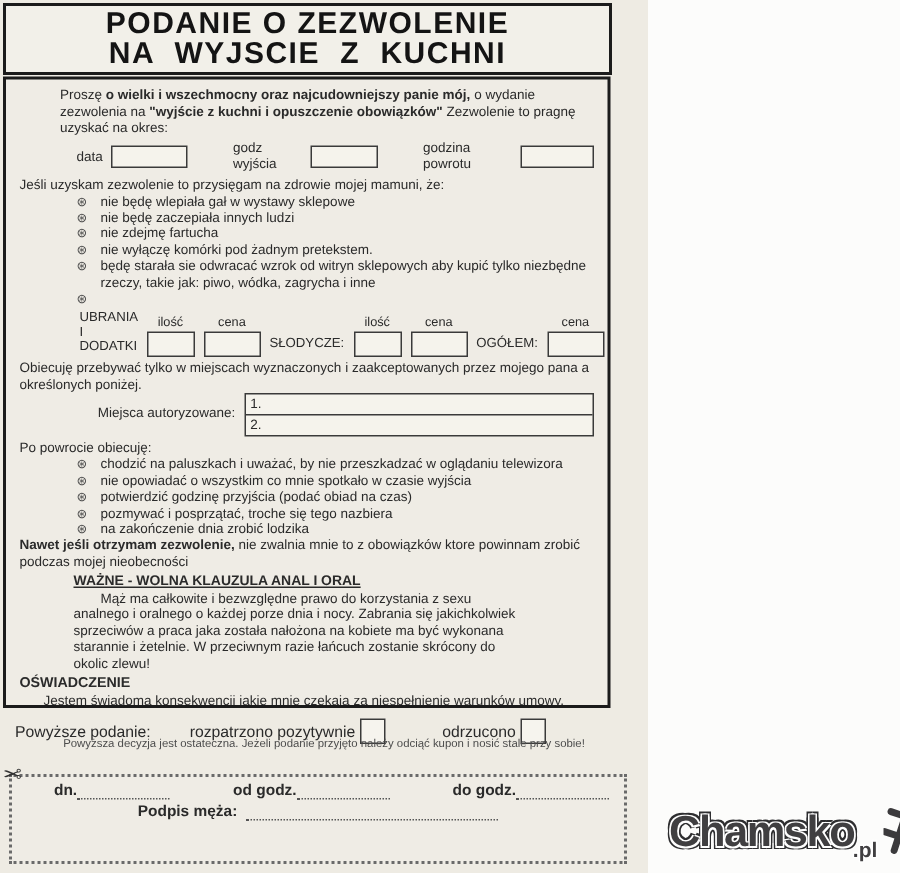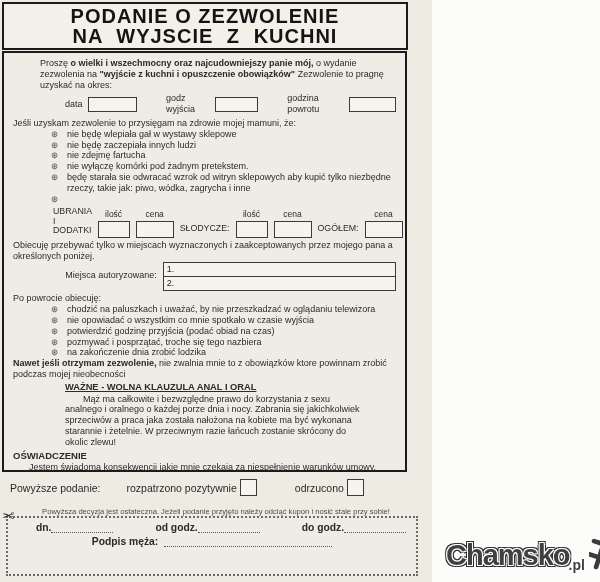--- a/index.html
+++ b/index.html
@@ -10,21 +10,21 @@
   .title-box{position:absolute;left:2px;top:2px;width:402px;height:44px;border:2px solid #1b1b1b;
              background:#f2f0e9;display:flex;flex-direction:column;justify-content:center;align-items:center;}
   .title-line{font-weight:bold;font-size:20px;line-height:20px;letter-spacing:1px;color:#141414;}
   .title-line.l2{word-spacing:7px;}
   
   .main-box{position:absolute;left:2px;top:51px;width:405px;height:421px;border:2px solid #1b1b1b;
             background:#efece5;padding:5px 9px;box-sizing:border-box;font-size:9px;line-height:10.8px;
             overflow:hidden;color:#2a2a2a;}
   .para{margin:0;}
   .intro{text-align:left;margin-left:27px;}
-  .date-row{display:flex;align-items:center;gap:5px;margin:3px 0 3px 52px;}
+  .date-row{display:flex;align-items:center;gap:5px;margin:3px 0 3px 38px;}
   .fbox{border:1.5px solid #3a3a3a;background:#f5f3ec;height:13px;}
   .fbox.w55{width:55px;} .fbox.w48{width:48px;} .fbox.w52{width:52px;}
   .date-row .gap{width:22px;}
   ul.plist{list-style:none;margin:0;padding:0;}
   .li{display:flex;gap:7px;margin-left:36px;}
   .li .ico{flex:none;width:11px;font-size:8.5px;color:#4a4a4a;text-align:center;}
   
   .budget{display:flex;align-items:flex-end;gap:6px;margin:3px 0 2px 40px;}
   .bcol{display:flex;flex-direction:column;align-items:center;}
   .bhdr{font-size:8.5px;margin-bottom:1px;}
@@ -33,32 +33,32 @@
   .blabel{font-size:8.8px;line-height:9.5px;padding-bottom:2px;white-space:pre-line;}
   .blabel.inline{padding-bottom:4px;}
   
   .auth-row{display:flex;align-items:flex-start;margin:1px 0 2px 0;}
   .auth-label{width:148px;text-align:right;padding-right:6px;padding-top:8px;}
   .auth-box{width:238px;border:1.5px solid #3a3a3a;background:#f5f3ec;}
   .auth-line{height:13px;padding:0 3px;line-height:13px;}
   .auth-line.first{border-bottom:1.2px solid #3a3a3a;}
   
   .note b{font-weight:bold;}
-  .imp{margin-left:52px;}
+  .imp{margin-left:36px;}
   .imp-head{font-weight:bold;text-decoration:underline;font-size:9.3px;margin:2px 0 1px 0;}
   .imp-body{width:300px;text-indent:18px;}
   .decl-head{font-weight:bold;font-size:9.5px;margin:3px 0 1px 0;}
   .decl-body{text-indent:16px;}
   
   .decision{position:absolute;left:10px;top:479px;display:flex;align-items:center;font-size:10.5px;color:#2a2a2a;}
   .decision .dlabel{margin-right:26px;}
   .chk{width:15px;height:15px;border:1.6px solid #3a3a3a;background:#f6f4ee;margin-left:3px;}
   .decision .sep{width:38px;}
   
-  .cut-note{position:absolute;left:16px;top:507px;width:400px;text-align:center;font-size:7.6px;color:#4c4c4c;}
+  .cut-note{position:absolute;left:16px;top:491px;width:400px;text-align:center;font-size:7.6px;color:#4c4c4c;}
   .coupon{position:absolute;left:6px;top:516px;width:412px;height:60px;border:2.4px dotted #6a6a6a;
           background:#efece5;box-sizing:border-box;padding:4px 10px 0 10px;font-size:10.3px;font-weight:bold;color:#2a2a2a;}
   .scissors{position:absolute;left:-6px;top:-11px;font-size:15px;font-weight:normal;color:#333;
             transform:scaleX(-1);background:transparent;}
   .c-row{display:flex;align-items:flex-end;margin-bottom:3px;}
   .c-row.r1{margin-left:18px;gap:8px;}
   .c-row.r2{margin-left:18px;}
   .c-row.r3{justify-content:center;gap:6px;}
   .cdots{border-bottom:1.6px dotted #555;height:9px;}
   .r2 .grp{display:flex;align-items:flex-end;gap:0;}

